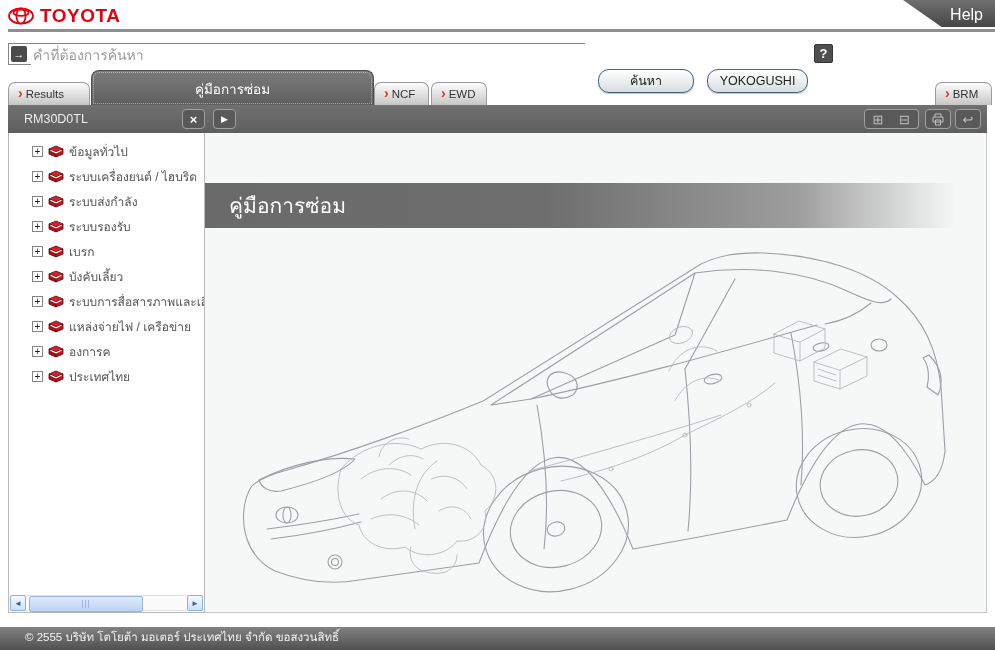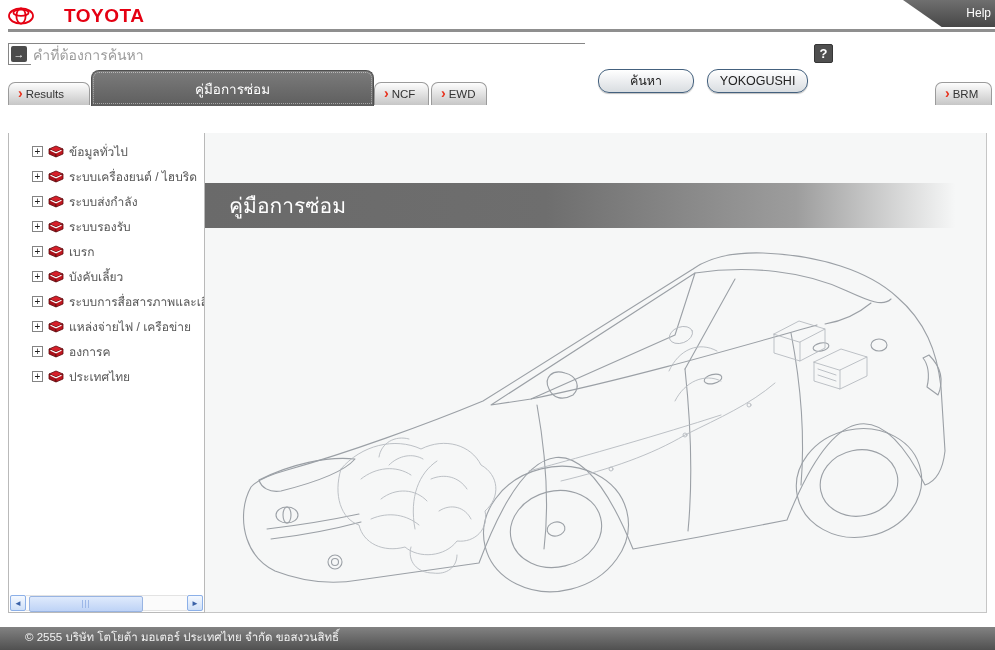--- a/index.html
+++ b/index.html
@@ -2,25 +2,25 @@
 <html><head>
 <meta charset="utf-8">
 <style>
   html,body{margin:0;padding:0;background:#fff;}
   .app{position:relative;width:995px;height:650px;background:#fff;overflow:hidden;
        font-family:"Liberation Sans", sans-serif;-webkit-font-smoothing:antialiased;}
   .abs{position:absolute;}
 
   
   .logo{left:8px;top:5px;display:flex;align-items:center;gap:6px;}
-  .brand-text{color:#e50012;font-weight:bold;font-size:19px;letter-spacing:.5px;margin-left:24px;}
+  .brand-text{color:#e50012;font-weight:bold;font-size:19px;letter-spacing:.5px;}
   .breadcrumb{left:133px;top:11px;font-size:12px;color:#4a4a4a;}
   .help-tab{right:0;top:0;width:92px;height:27px;background:linear-gradient(180deg,#6f6f6f,#474747);
             clip-path:polygon(0 0,100% 0,100% 100%,42% 100%);}
-  .help-link{position:absolute;right:4px;top:6px;color:#fff;font-size:12px;cursor:pointer;}
+  .help-link{position:absolute;right:12px;top:6px;color:#fff;font-size:16px;cursor:pointer;}
   .hdr-divider{left:8px;right:0;top:29px;height:3px;background:#8f8f8f;}
 
   
   .search-wrap{left:8px;top:43px;width:577px;height:22px;border:1px solid #868686;background:#fff;box-sizing:border-box;}
   .go-icon{position:absolute;left:2px;top:2px;width:16px;height:16px;background:#4b4b4b;color:#fff;
            font-size:11px;line-height:16px;text-align:center;border-radius:2px;font-weight:bold;}
   .search-input{position:absolute;left:22px;top:0;width:550px;height:20px;border:none;outline:none;
                 font-size:14px;color:#333;font-family:"Liberation Sans",sans-serif;}
   .search-input::placeholder{color:#9a9a9a;}
   .cmd-btn{height:24px;border:1px solid #44617e;border-radius:11px;background:linear-gradient(#ffffff,#d9dde1);
@@ -129,20 +129,43 @@
   </div>
   <div class="abs tab tab-ewd">
     <span class="chev">›</span>
     <span>EWD</span>
   </div>
   <div class="abs tab tab-brm">
     <span class="chev">›</span>
     <span>BRM</span>
   </div>
 
+  <div class="abs toolbar">
+    <span class="code-label">RM30D0TL</span>
+    <div class="tbtn tbtn-close">
+      <span>×</span>
+    </div>
+    <div class="tbtn tbtn-play">
+      <span>▶</span>
+    </div>
+    <div class="tbtn tbtn-dim tbtn-zin">
+      <span>⊞</span>
+    </div>
+    <div class="tbtn tbtn-dim tbtn-zout">
+      <span>⊟</span>
+    </div>
+    <div class="tbtn tbtn-dim tbtn-print">
+      <svg width="14" height="13" viewBox="0 0 14 13">
+        <path d="M4,4 V1 h6 v3 M2,4 h10 v5 h-10 z M4.5,7 h5 v5 h-5 z" fill="none" stroke="#c0c0c0" stroke-width="1"></path>
+      </svg>
+    </div>
+    <div class="tbtn tbtn-dim tbtn-ret">
+      <span>↩</span>
+    </div>
+  </div>
 
   <div class="abs sidebar">
     <div class="tree">
 
       <div class="trow">
         <span class="exp">+</span>
         <span class="book">
             <svg width="16" height="13" viewBox="0 0 16 13">
               <polygon points="1,4 8,1 15,4 8,7" fill="#d6202a" stroke="#5c0a0e" stroke-width="0.8"></polygon>
               <polygon points="1,4 8,7 8,12 1,9" fill="#a8111a" stroke="#5c0a0e" stroke-width="0.8"></polygon>

